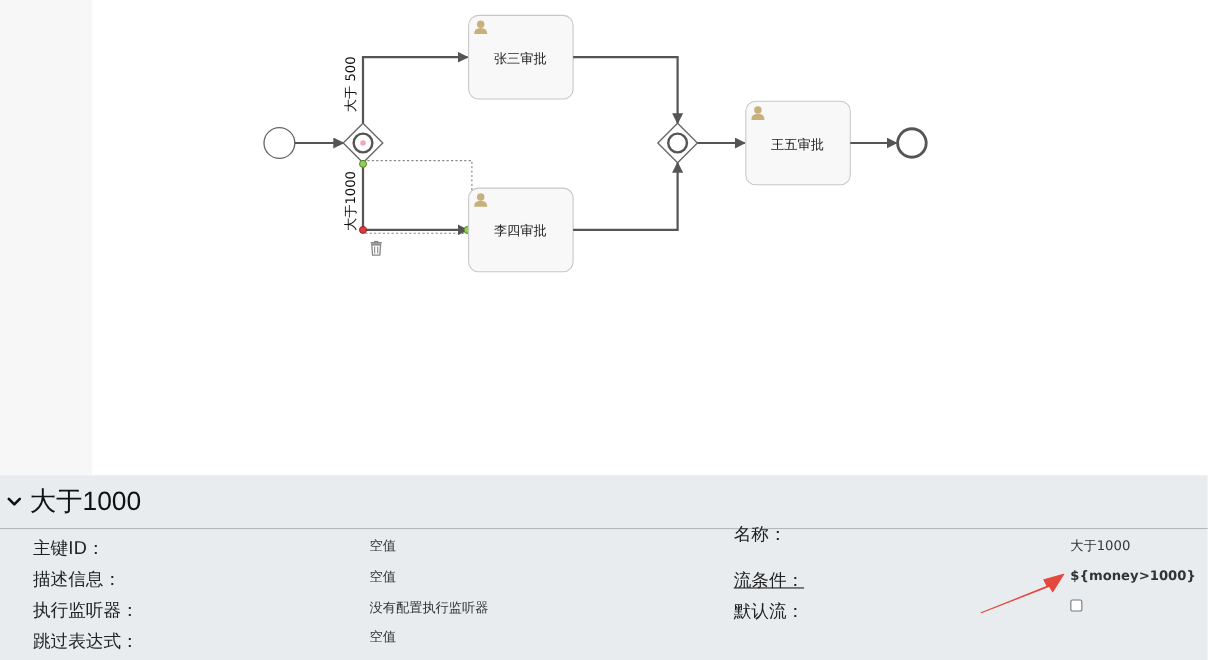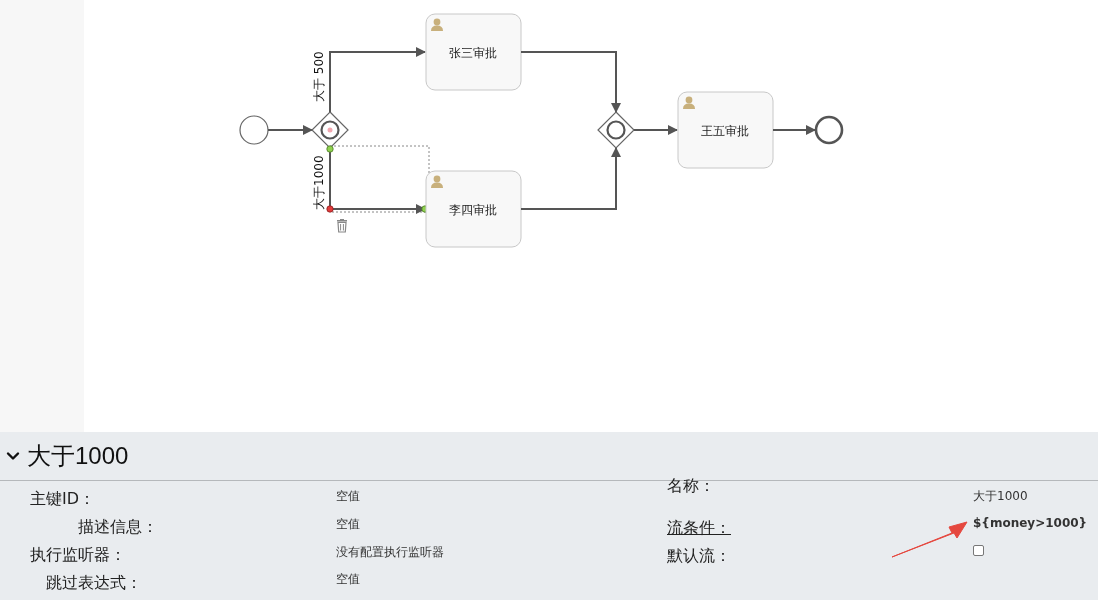--- a/index.html
+++ b/index.html
@@ -139,27 +139,27 @@
     <svg class="collapse-icon" viewBox="0 0 14 14">
       <path d="M2,4.5 L7,9.5 L12,4.5" fill="none" stroke="#111" stroke-width="2.4" stroke-linecap="round" stroke-linejoin="round"></path>
     </svg>
     <div class="props-title">大于1000</div>
   </div>
 </div>
 
 <div class="prop-label" style="left:30px; top:489px;">主键ID：</div>
 <div class="prop-value" style="left:336px; top:488px;">空值</div>
 
-<div class="prop-label" style="left:30px; top:517px;margin-left:48px;">描述信息：</div>
+<div class="prop-label" style="left:30px; top:517px;">描述信息：</div>
 <div class="prop-value" style="left:336px; top:516px;">空值</div>
 
 <div class="prop-label" style="left:30px; top:545px;">执行监听器：</div>
 <div class="prop-value" style="left:336px; top:544px;">没有配置执行监听器</div>
 
-<div class="prop-label" style="left:46px; top:573px;font-family:Liberation Mono, monospace;">跳过表达式：</div>
+<div class="prop-label" style="left:30px; top:573px;font-family:Liberation Mono, monospace;">跳过表达式：</div>
 <div class="prop-value" style="left:336px; top:571px;">空值</div>
 
 <div class="prop-label" style="left:667px; top:476px;">名称：</div>
 <div class="prop-value" style="left:973px; top:488px;">大于1000</div>
 
 <div class="prop-label" style="left:667px; top:518px;text-decoration:underline;">流条件：</div>
 <div class="prop-value" style="left:973px; top:516px;font-weight:bold;">${money&gt;1000}</div>
 
 <div class="prop-label" style="left:667px; top:546px;">默认流：</div>
 <div class="checkbox"></div>

